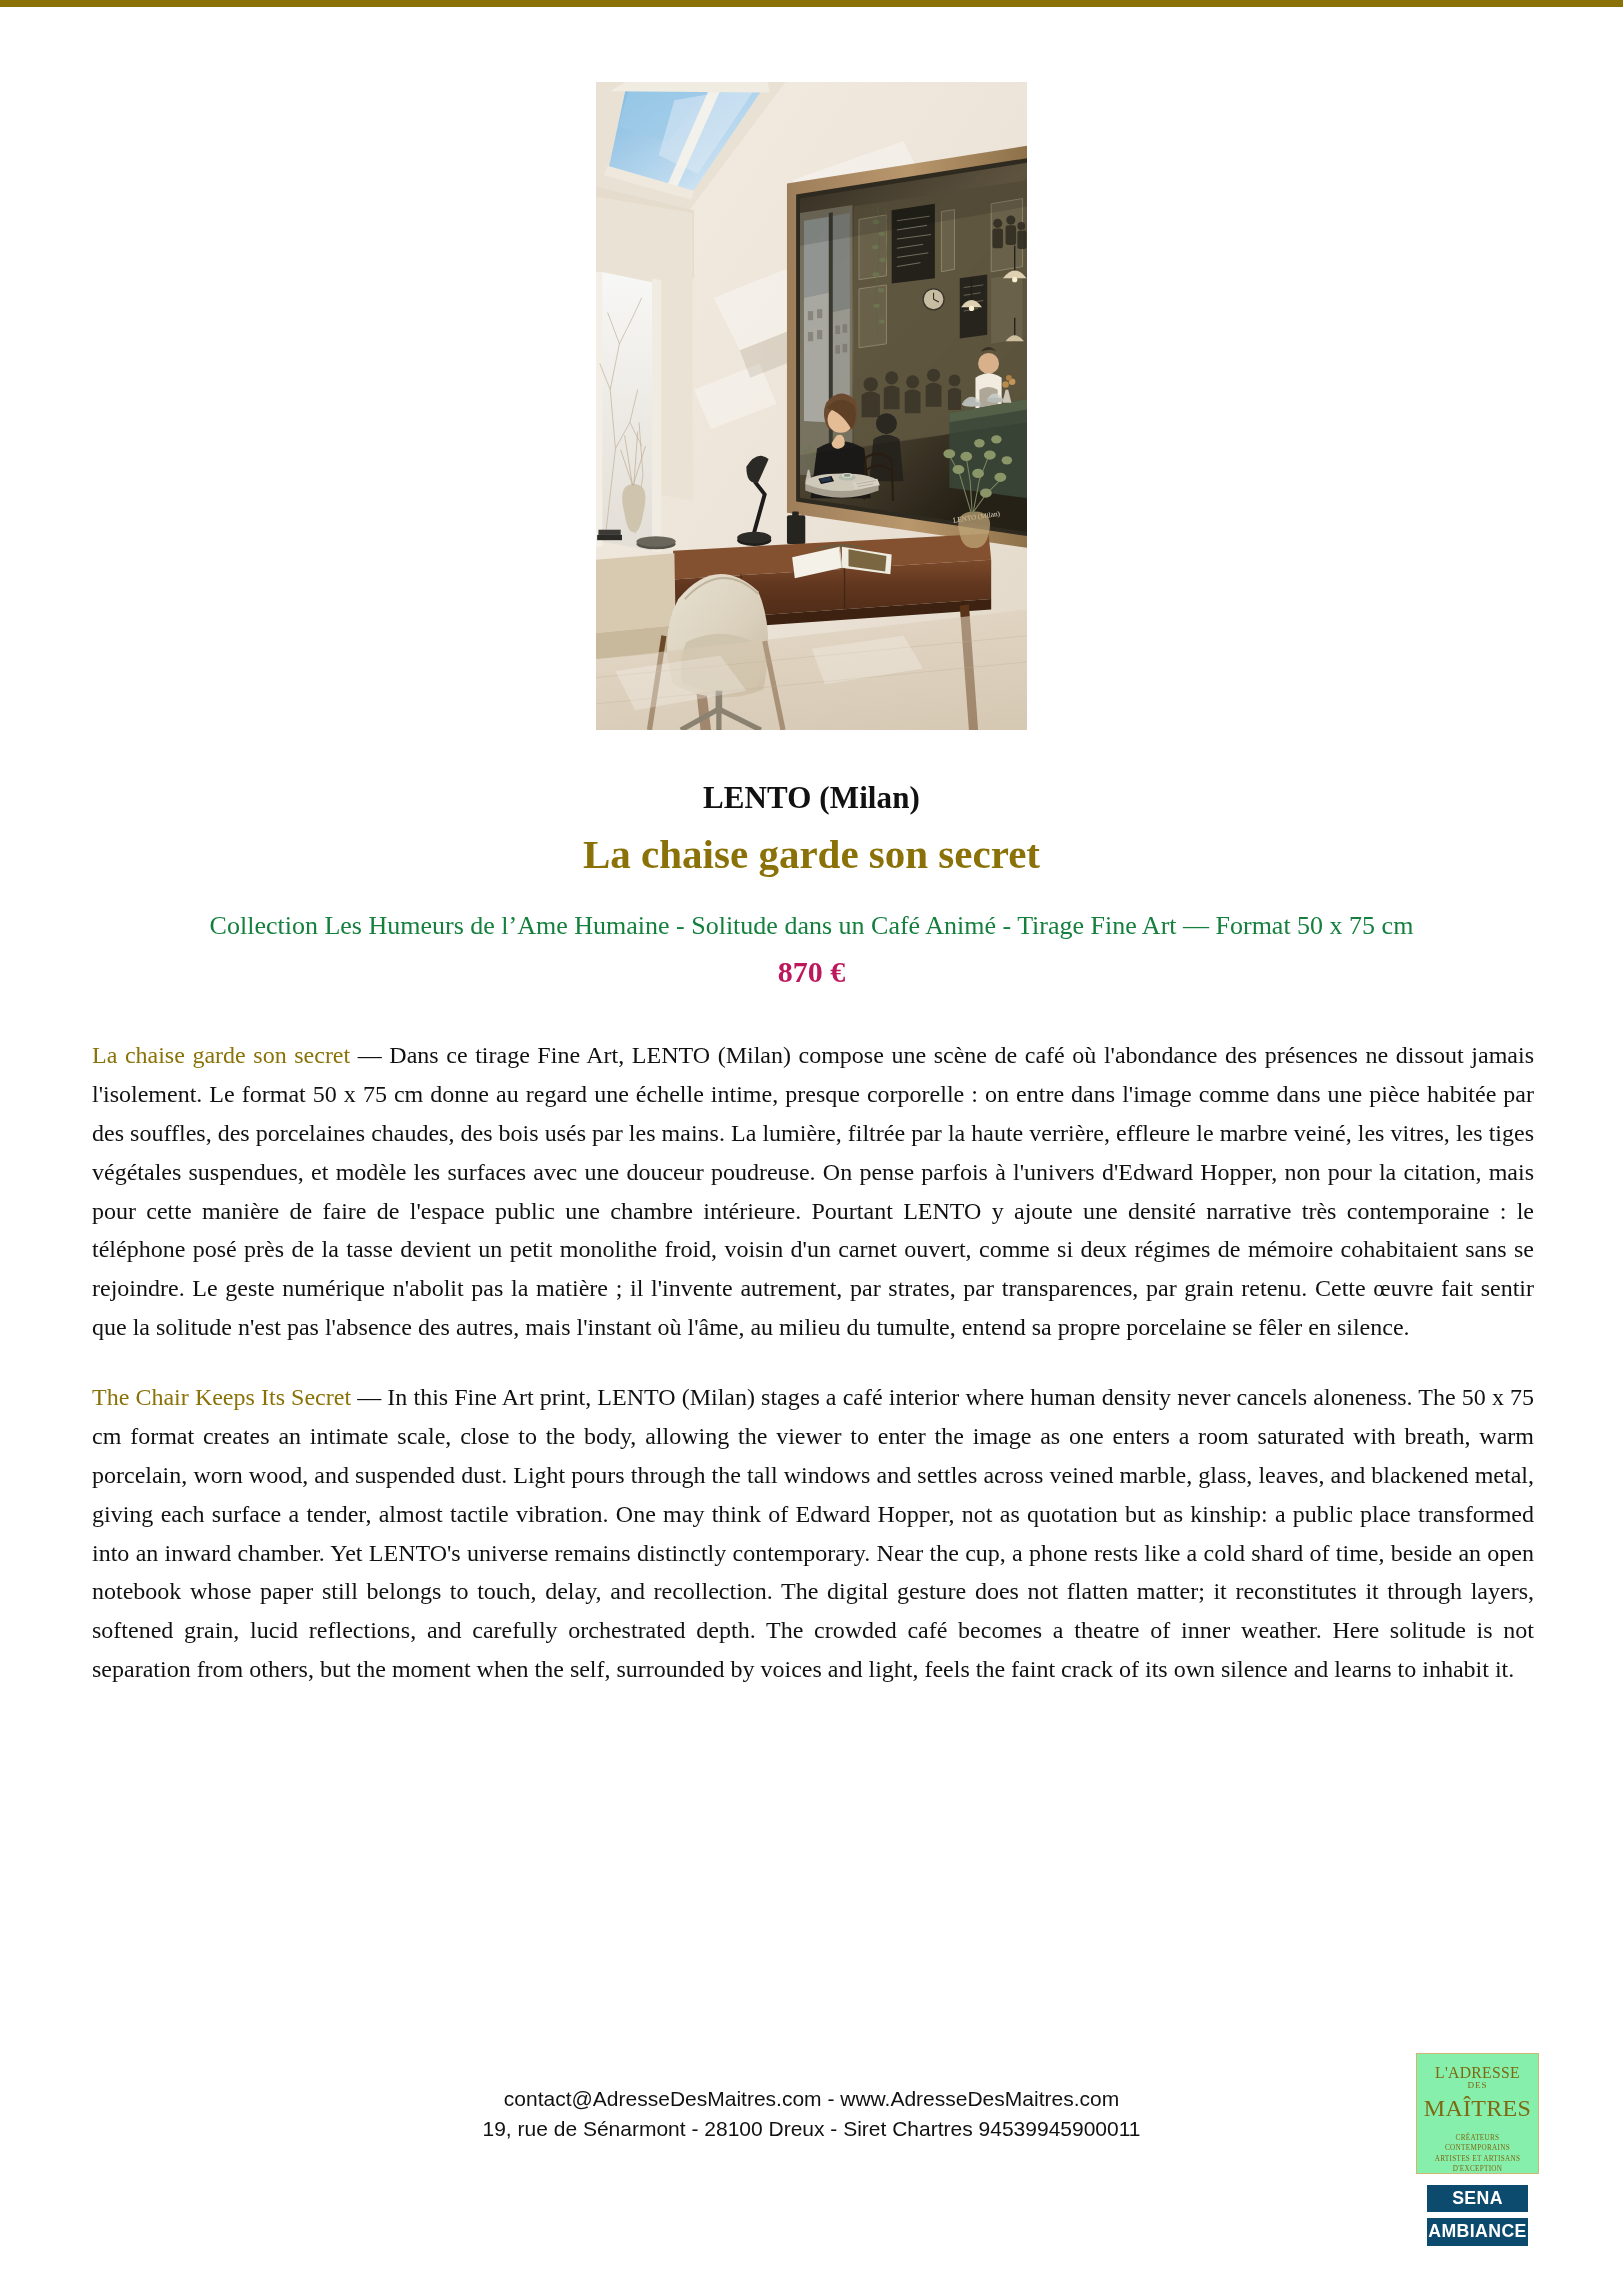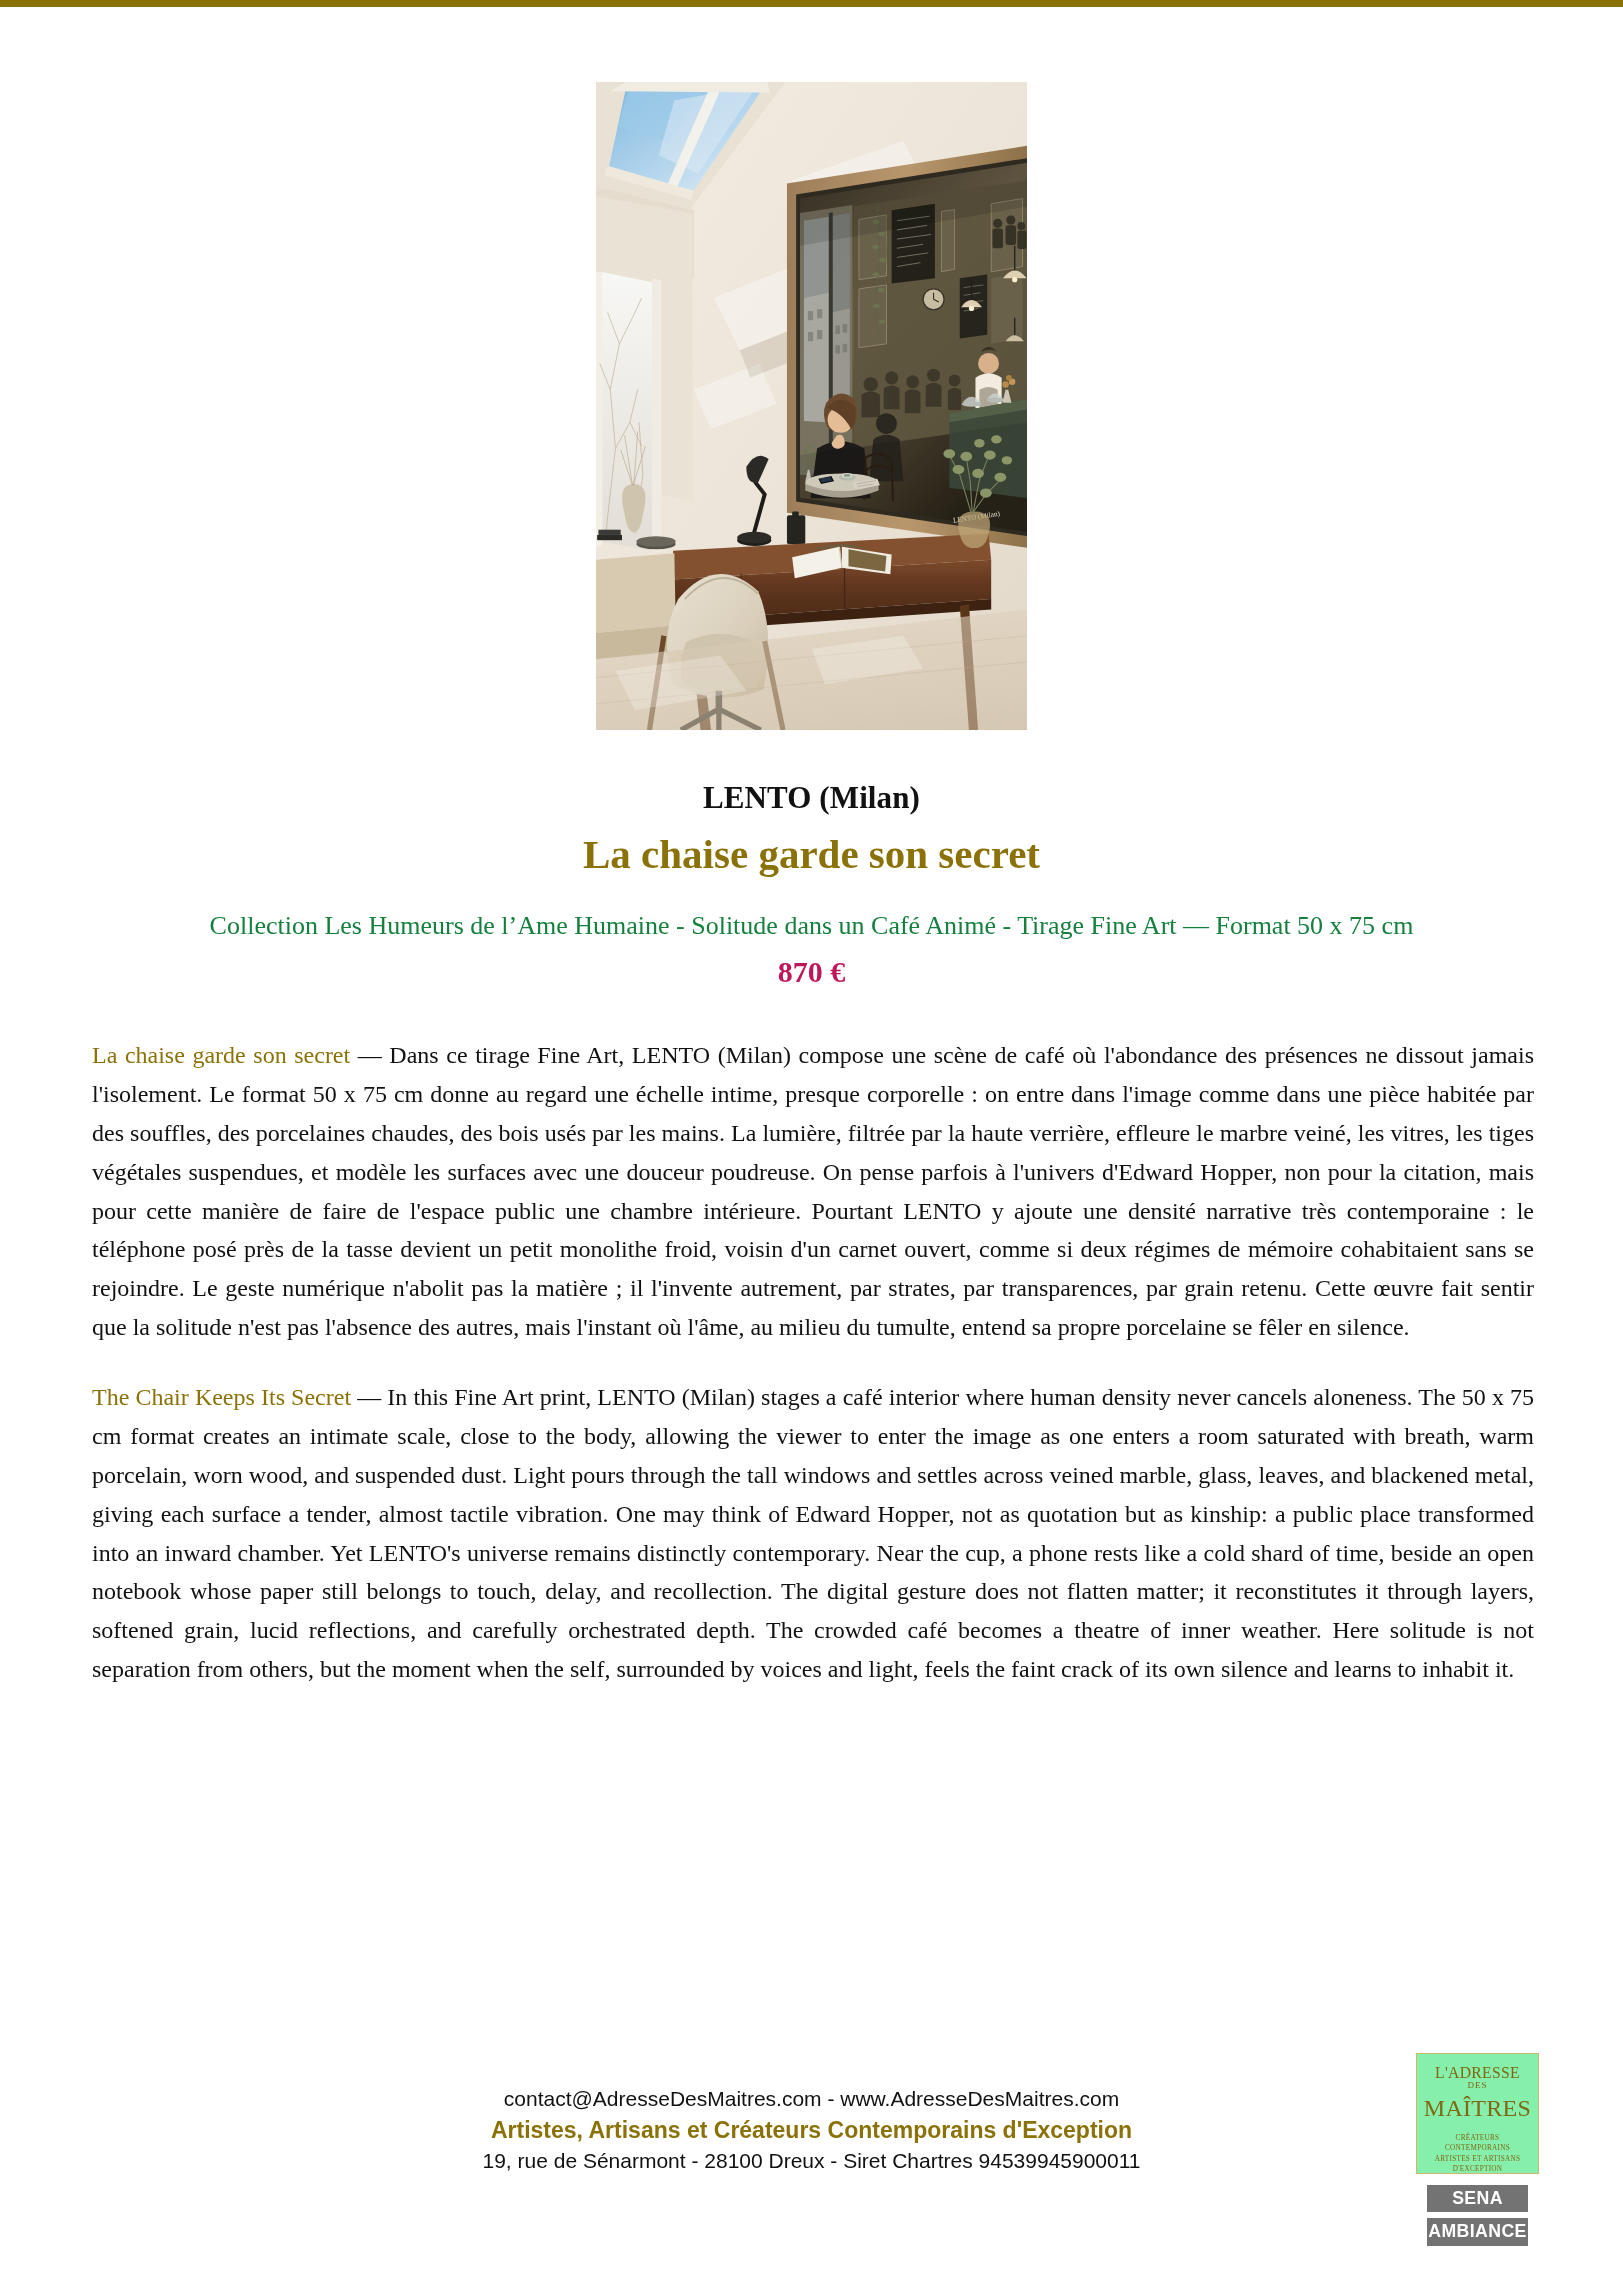--- a/index.html
+++ b/index.html
@@ -190,21 +190,21 @@
   .brand-sub {
     font-size: 7.2px;
     color: #7d6a12;
     letter-spacing: 0.3px;
     line-height: 1.42;
   }
 
   .badge {
     width: 101px;
     margin: 0 auto;
-    background: #737373;
+    background: #0c4a6e;
     color: #ffffff;
     font-family: "Liberation Sans", "DejaVu Sans", sans-serif;
     font-weight: bold;
     font-size: 17.7px;
     letter-spacing: 0.4px;
     padding: 4.6px 0 5.2px 0;
     line-height: 1;
   }
 
   .badge-sena { margin-top: 11px; }
@@ -602,21 +602,20 @@
   </p>
 
   <p class="para">
     <span class="lead-in">The Chair Keeps Its Secret</span><span> — In this Fine Art print, LENTO (Milan) stages a café interior where human density never cancels aloneness. The 50 x 75 cm format creates an intimate scale, close to the body, allowing the viewer to enter the image as one enters a room saturated with breath, warm porcelain, worn wood, and suspended dust. Light pours through the tall windows and settles across veined marble, glass, leaves, and blackened metal, giving each surface a tender, almost tactile vibration. One may think of Edward Hopper, not as quotation but as kinship: a public place transformed into an inward chamber. Yet LENTO's universe remains distinctly contemporary. Near the cup, a phone rests like a cold shard of time, beside an open notebook whose paper still belongs to touch, delay, and recollection. The digital gesture does not flatten matter; it reconstitutes it through layers, softened grain, lucid reflections, and carefully orchestrated depth. The crowded café becomes a theatre of inner weather. Here solitude is not separation from others, but the moment when the self, surrounded by voices and light, feels the faint crack of its own silence and learns to inhabit it.</span>
   </p>
 
 </div>
 
 <div class="footer">
   <div class="footer-line-2">contact@AdresseDesMaitres.com - www.AdresseDesMaitres.com</div>
-  <div class="footer-line-3">Artistes, Artisans et Créateurs Contemporains d'Exception</div>
   <div class="footer-line-4">19, rue de Sénarmont - 28100 Dreux - Siret Chartres 94539945900011</div>
 </div>
 
 <div class="brand-block">
   <div class="brand-card">
     <div class="brand-top">L'ADRESSE</div>
     <div class="brand-mid">DES</div>
     <div class="brand-bot">MAÎTRES</div>
     <div class="brand-rule"></div>
     <div class="brand-sub">CRÉATEURS CONTEMPORAINS</div>

